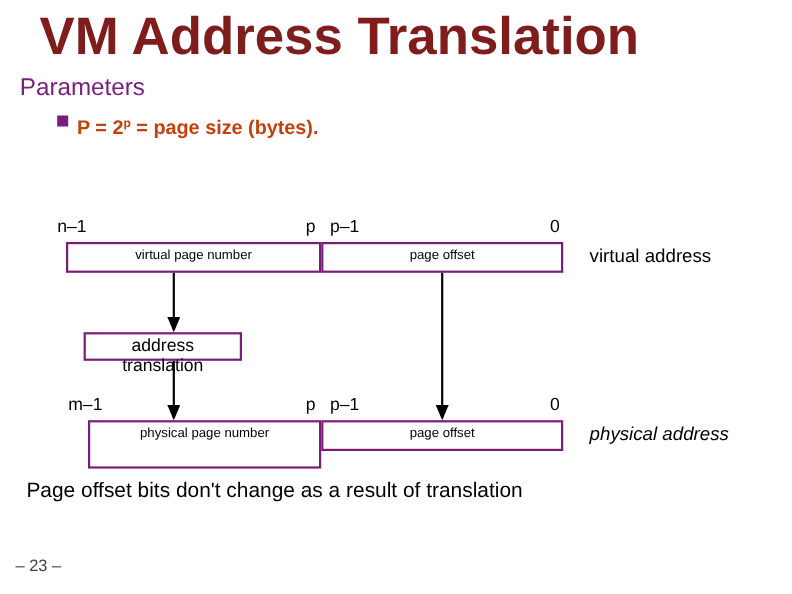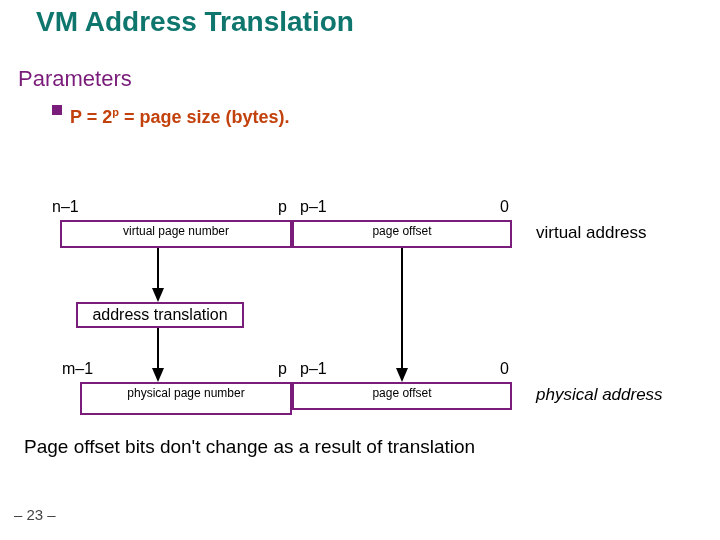--- a/index.html
+++ b/index.html
@@ -9,23 +9,23 @@
     height: 540px;
     background: #fff;
     font-family: "Comic Sans MS", "Comic Sans", cursive, sans-serif;
     color: #000;
     position: relative;
   }
   .title {
     position: absolute;
     left: 36px;
     top: 6px;
-    font-size: 28px;
+    font-size: 48px;
     font-weight: bold;
-    color: #0f766e;
+    color: #7f1d1d;
   }
   .subhead {
     position: absolute;
     left: 18px;
     top: 66px;
     font-size: 22px;
     font-weight: normal;
     color: #7a1c7a;
   }
   .bullets {
@@ -116,28 +116,28 @@
 
 <div class="bitlbl" style="left:52px; top:198px;">n–1</div>
 <div class="bitlbl" style="left:278px; top:198px;">p</div>
 <div class="bitlbl" style="left:300px; top:198px;">p–1</div>
 <div class="bitlbl" style="left:500px; top:198px;">0</div>
 
 <div class="fieldbox" style="left:60px;  top:220px; width:232px; height:28px;">virtual page number</div>
 <div class="fieldbox" style="left:292px; top:220px; width:220px; height:28px;">page offset</div>
 <div class="rlabel" style="left:536px; top:223px;">virtual address</div>
 
-<div class="atbox" style="left:76px; top:302px; width:168px; height:26px;">address translation</div>
+<div class="atbox" style="left:76px; top:302px; width:144px; height:26px;">address translation</div>
 
 <div class="bitlbl" style="left:62px; top:360px;">m–1</div>
 <div class="bitlbl" style="left:278px; top:360px;">p</div>
 <div class="bitlbl" style="left:300px; top:360px;">p–1</div>
 <div class="bitlbl" style="left:500px; top:360px;">0</div>
 
-<div class="fieldbox" style="left:80px;  top:382px; width:212px; height:33px;">physical page number</div>
+<div class="fieldbox" style="left:80px;  top:382px; width:212px; height:44px;">physical page number</div>
 <div class="fieldbox" style="left:292px; top:382px; width:220px; height:28px;">page offset</div>
 <div class="rlabel" style="left:536px; top:385px;font-style:italic;">physical address</div>
 
 <svg class="arrows">
   <defs>
     <marker id="ah" markerWidth="8" markerHeight="8" refX="6" refY="3" orient="auto">
       <path d="M0,0 L7,3 L0,6 Z" class="arrowhead"></path>
     </marker>
   </defs>
 

